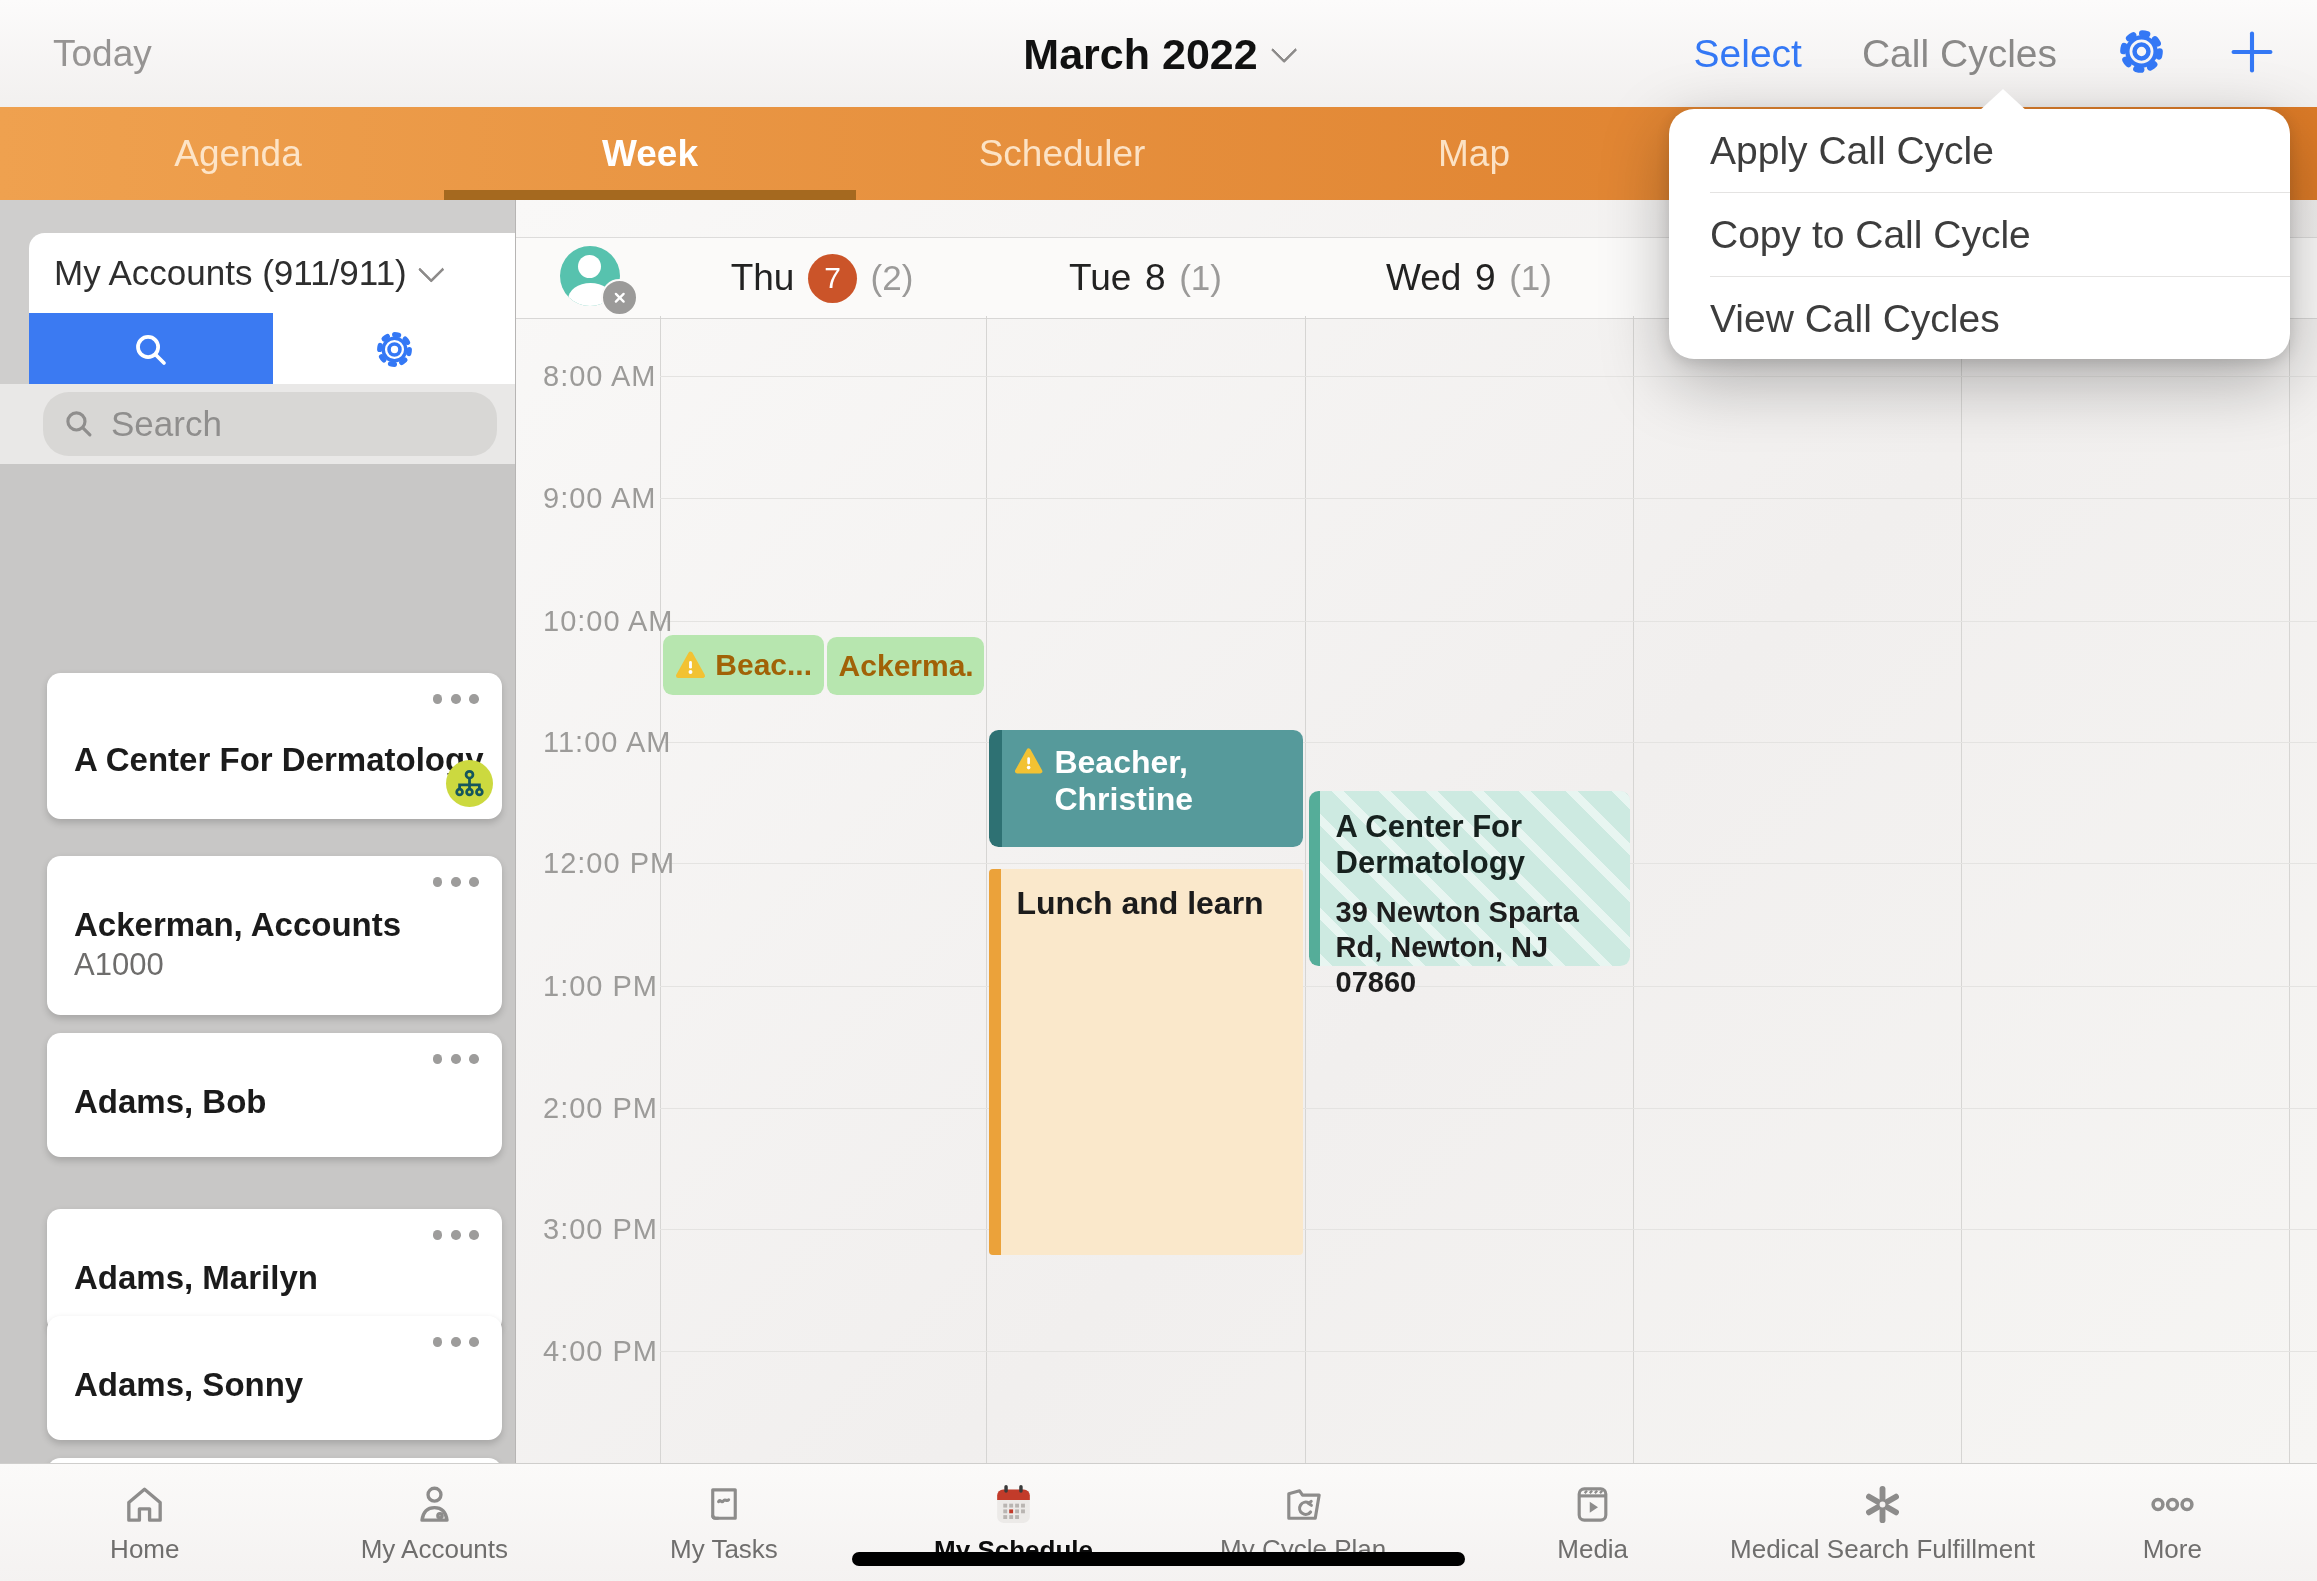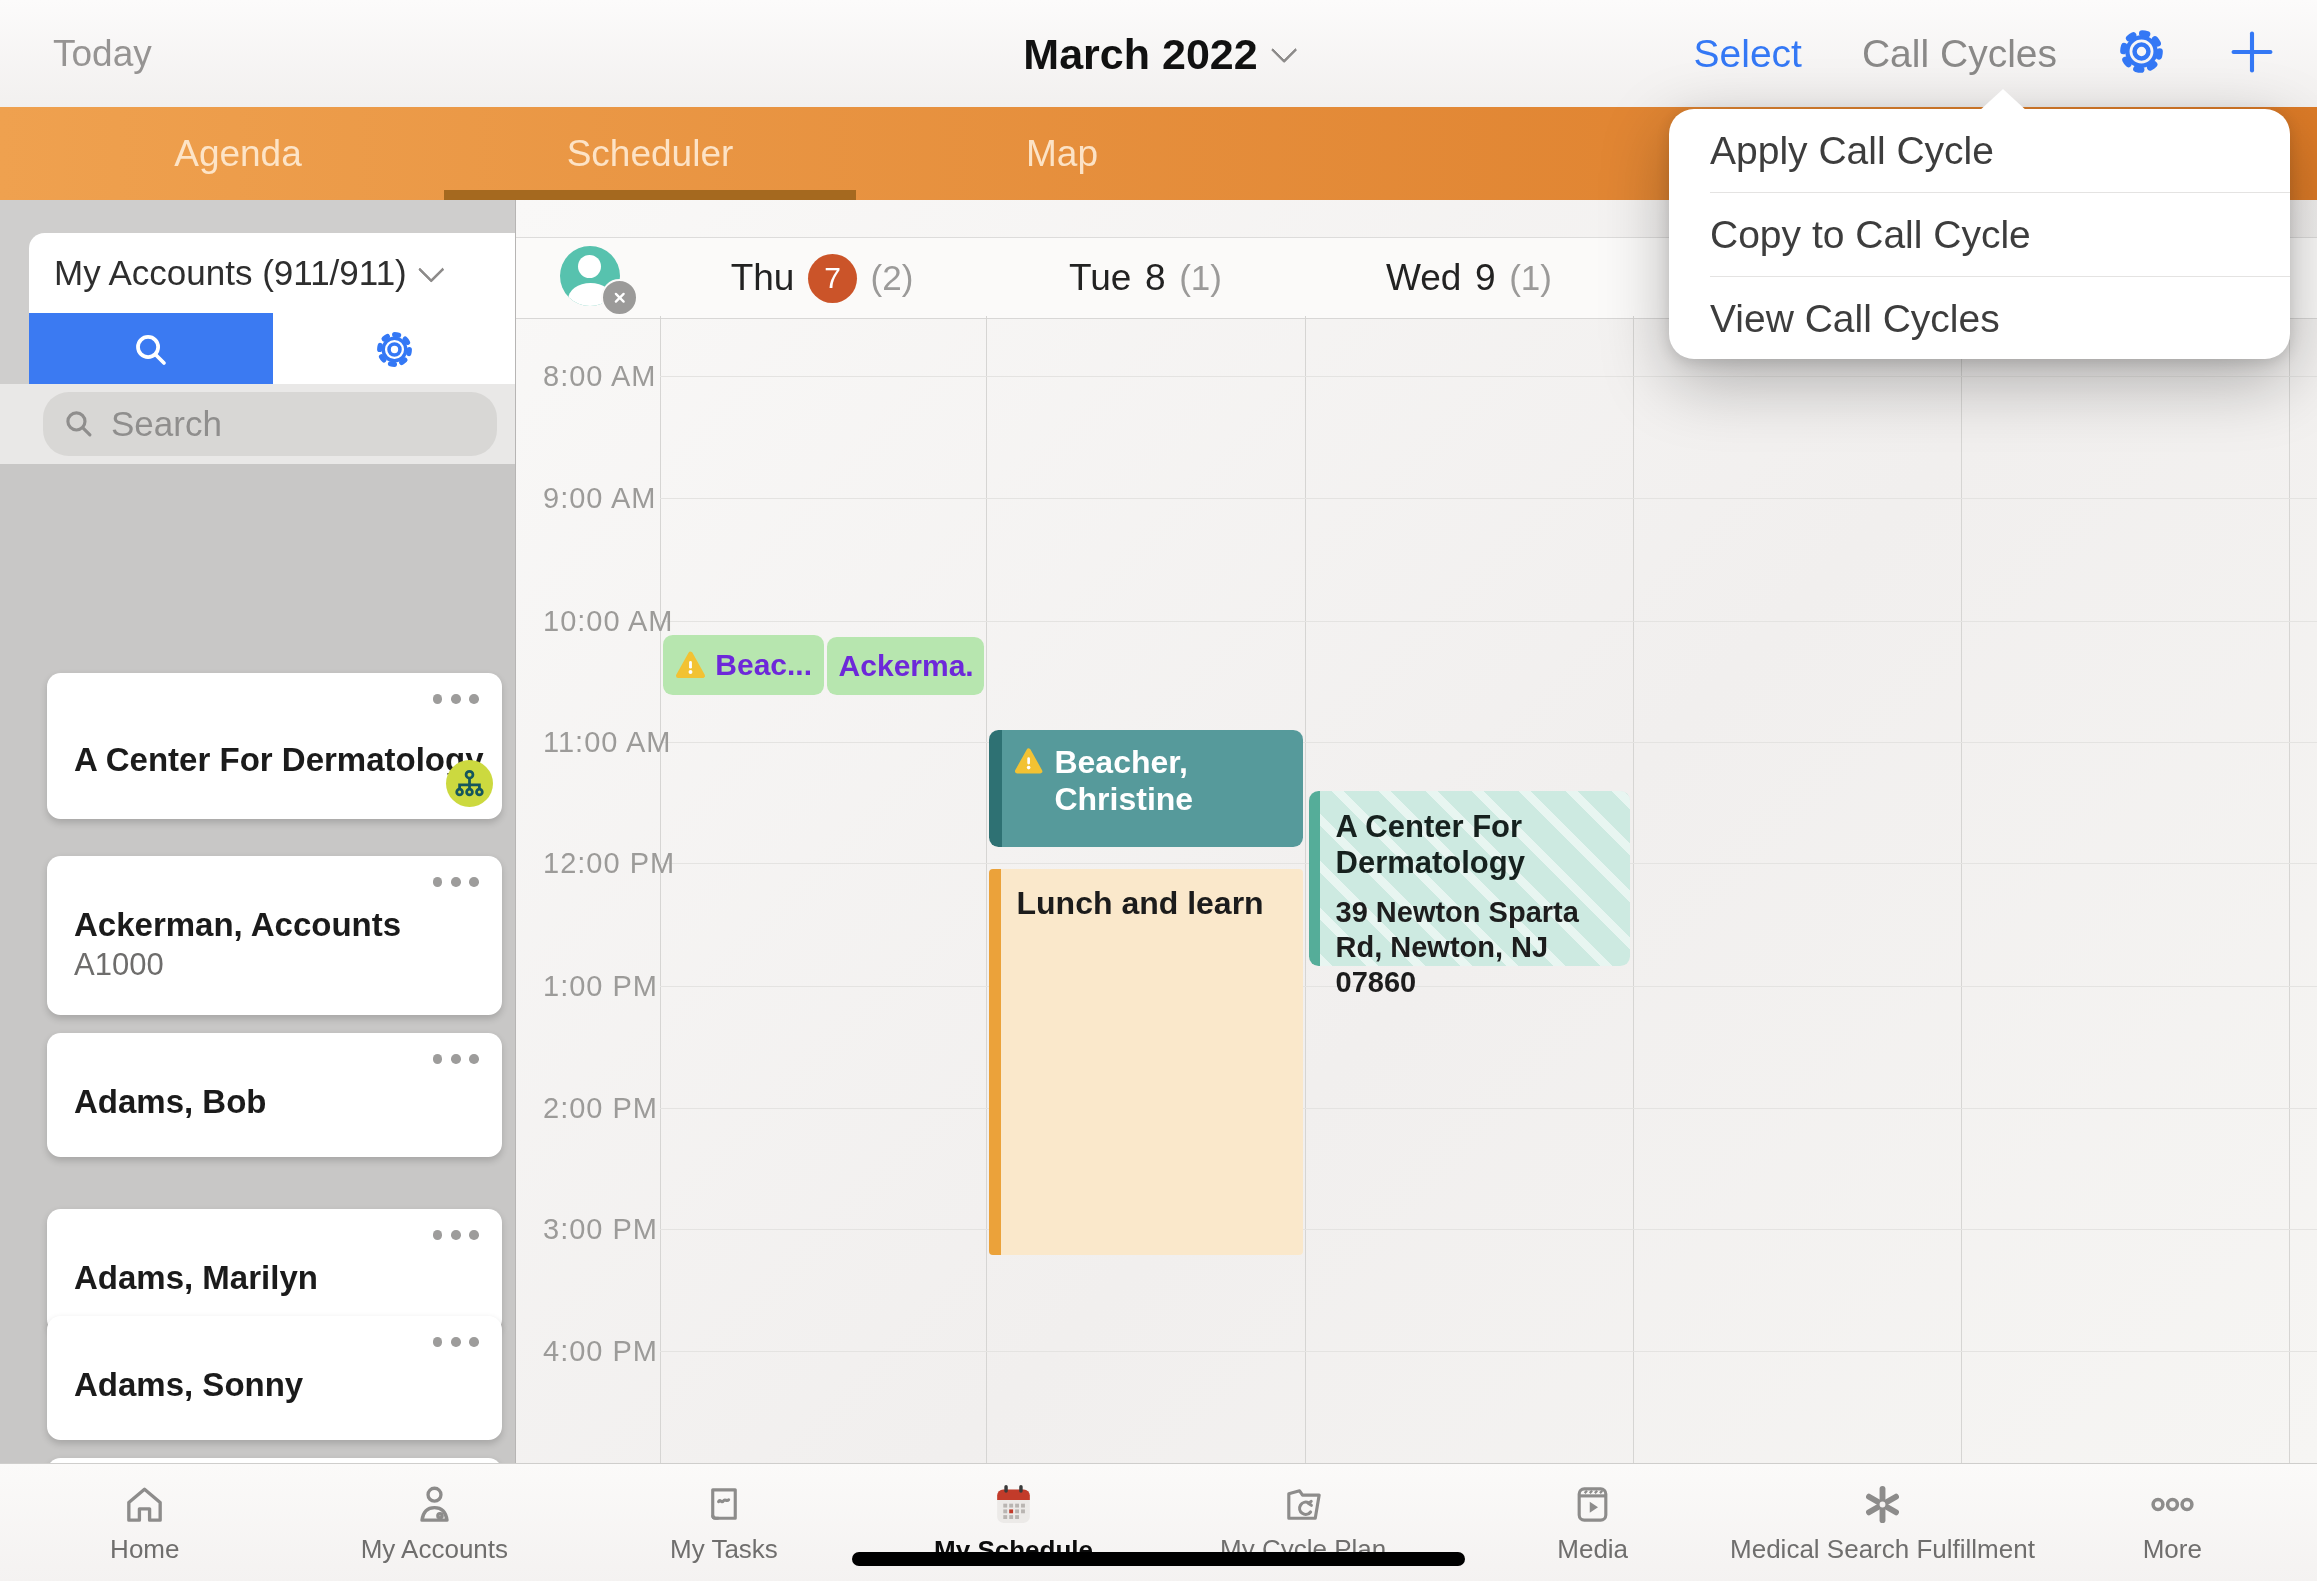--- a/index.html
+++ b/index.html
@@ -83,21 +83,21 @@
   .day-count{font-size:35px;color:#9b9a99;}
   .day-badge{width:49px;height:49px;border-radius:50%;background:#cb5429;color:#fff;font-size:30px;
     display:flex;align-items:center;justify-content:center;}
   .grid{position:absolute;left:0;top:116px;right:0;bottom:0;}
   .vline{position:absolute;top:0;bottom:0;width:1px;background:#d6d5d3;}
   .hline{position:absolute;left:144px;right:0;height:1px;background:#e4e3e1;}
   .time-label{position:absolute;left:27px;width:112px;transform:translateY(-50%);
     font-size:29px;color:#9c9b99;letter-spacing:1px;white-space:nowrap;}
   .event{position:absolute;box-sizing:border-box;border-radius:9.7px;}
   .ev-chip{background:#b7e6af;display:flex;align-items:center;gap:9.7px;padding:0 11.6px;}
-  .ev-chip .t{font-size:30px;font-weight:700;color:#6d28d9;white-space:nowrap;overflow:hidden;}
+  .ev-chip .t{font-size:30px;font-weight:700;color:#a16207;white-space:nowrap;overflow:hidden;}
   .ev-teal{background:#569a9b;border-left:13.6px solid #2e7173;padding:13.6px 13.6px 0 11.6px;
     display:flex;align-items:flex-start;gap:11.6px;}
   .ev-teal .t{font-size:32px;font-weight:700;color:#fff;}
   .ev-cream{background:#fae8cb;border-left:12.6px solid #eba23a;border-radius:3.9px;padding:15.5px 13.6px 0 15.5px;}
   .ev-cream .t{font-size:32px;font-weight:700;color:#1c1c1c;}
   .ev-mint{background:#cdeae1;border-left:11.6px solid #55ad99;padding:17.5px 11.6px 0 15.5px;
     background-image:repeating-linear-gradient(45deg,rgba(255,255,255,.55) 0 8.7px,rgba(255,255,255,0) 8.7px 33px);}
   .ev-mint .t{font-size:31px;font-weight:700;color:#16211e;line-height:1.18;}
   .ev-mint .addr{font-size:29px;font-weight:600;color:#1d1d1d;margin-top:13.6px;line-height:1.2;}
   
@@ -133,20 +133,21 @@
         <line x1="12" y1="3.5" x2="12" y2="20.5"></line>
           <line x1="3.5" y1="12" x2="20.5" y2="12"></line>
       </svg>
     </span>
   </div>
 </div>
 
 <div class="tabbar">
   <div class="cells">
     <div class="cell">Agenda</div>
+    <div class="cell active">Week</div>
     <div class="cell">Scheduler</div>
     <div class="cell">Map</div>
   </div>
   <div class="tab-underline"></div>
 </div>
 
 <div class="popover">
   <div class="arrow"></div>
   <div class="item">Apply Call Cycle</div>
   <div class="sep"></div>

